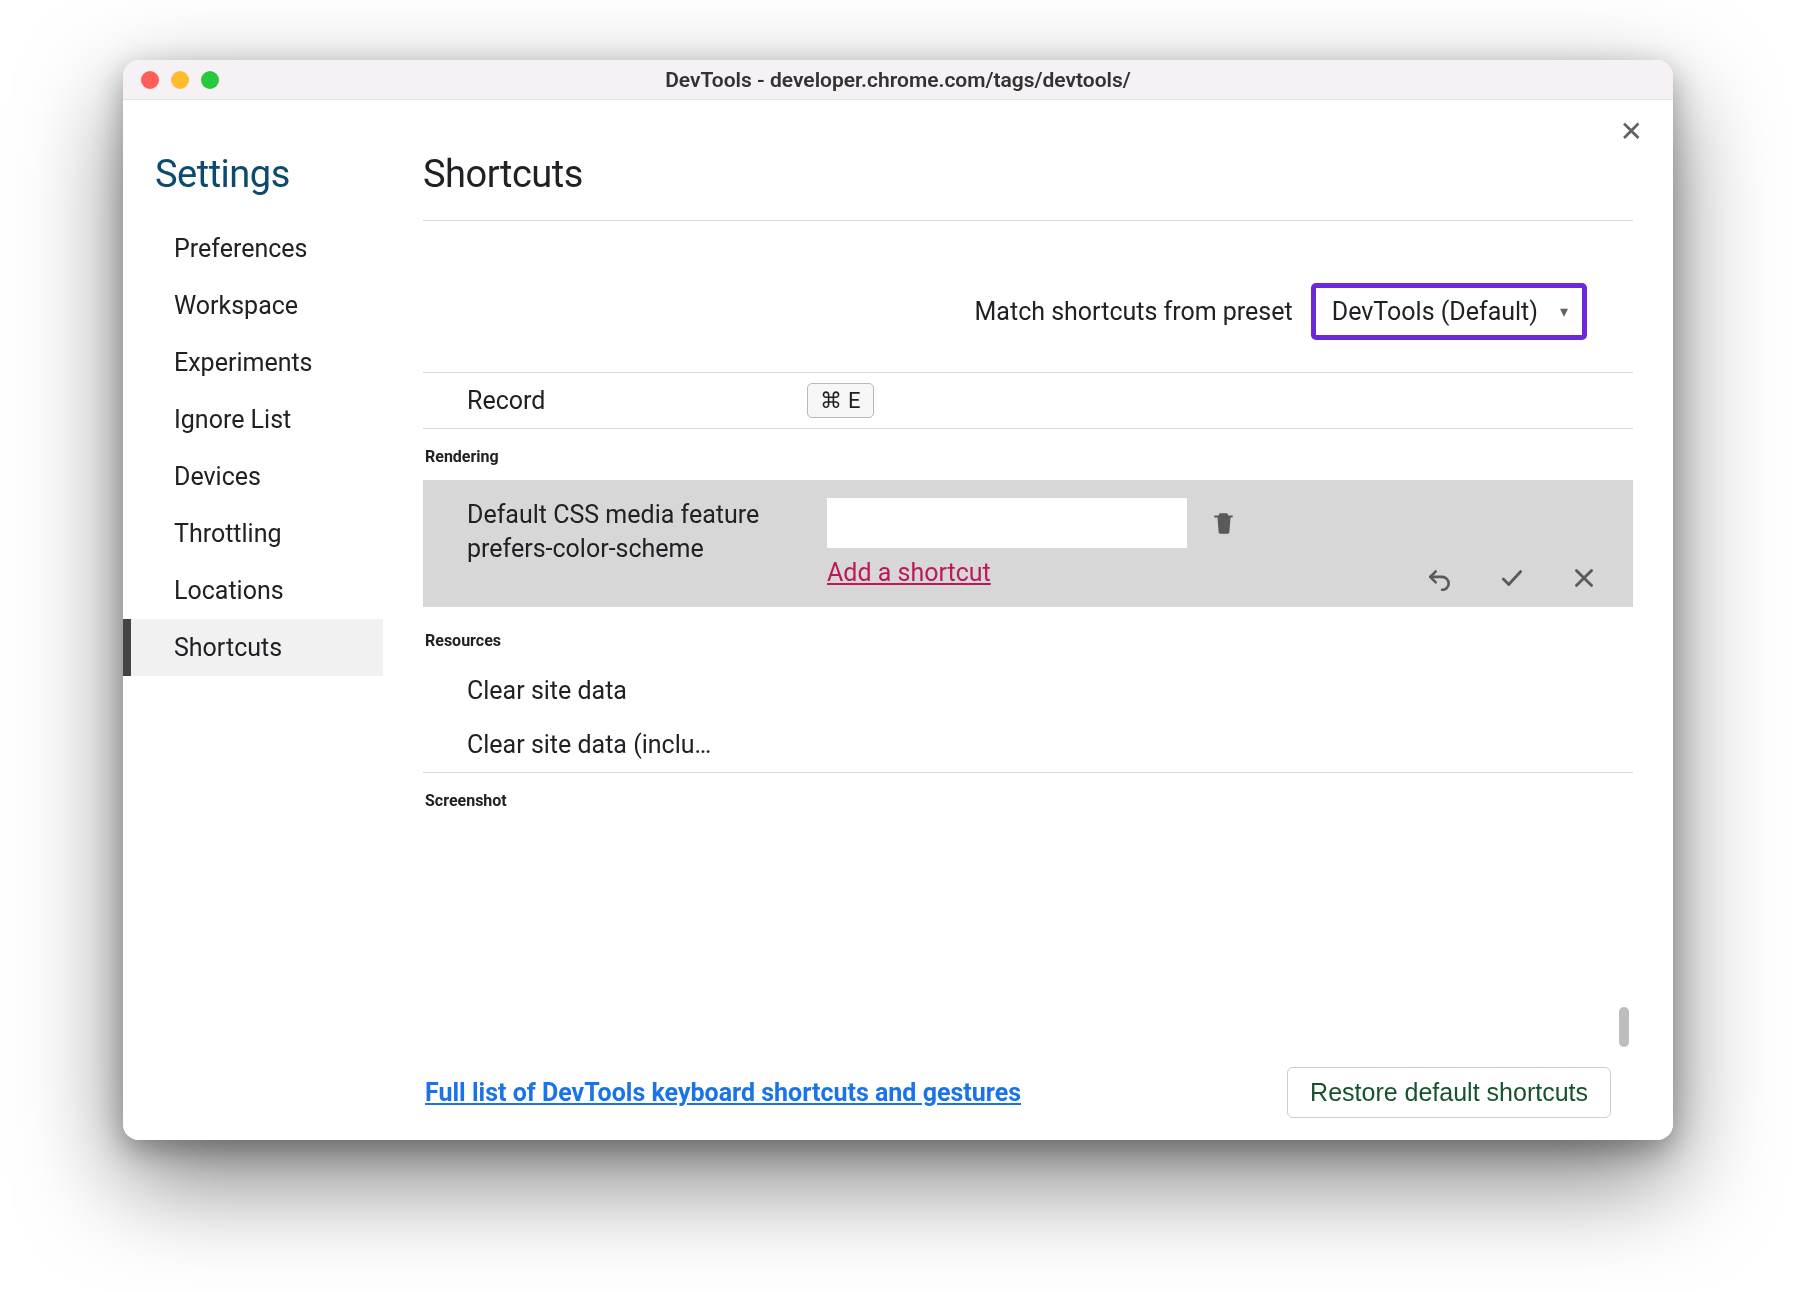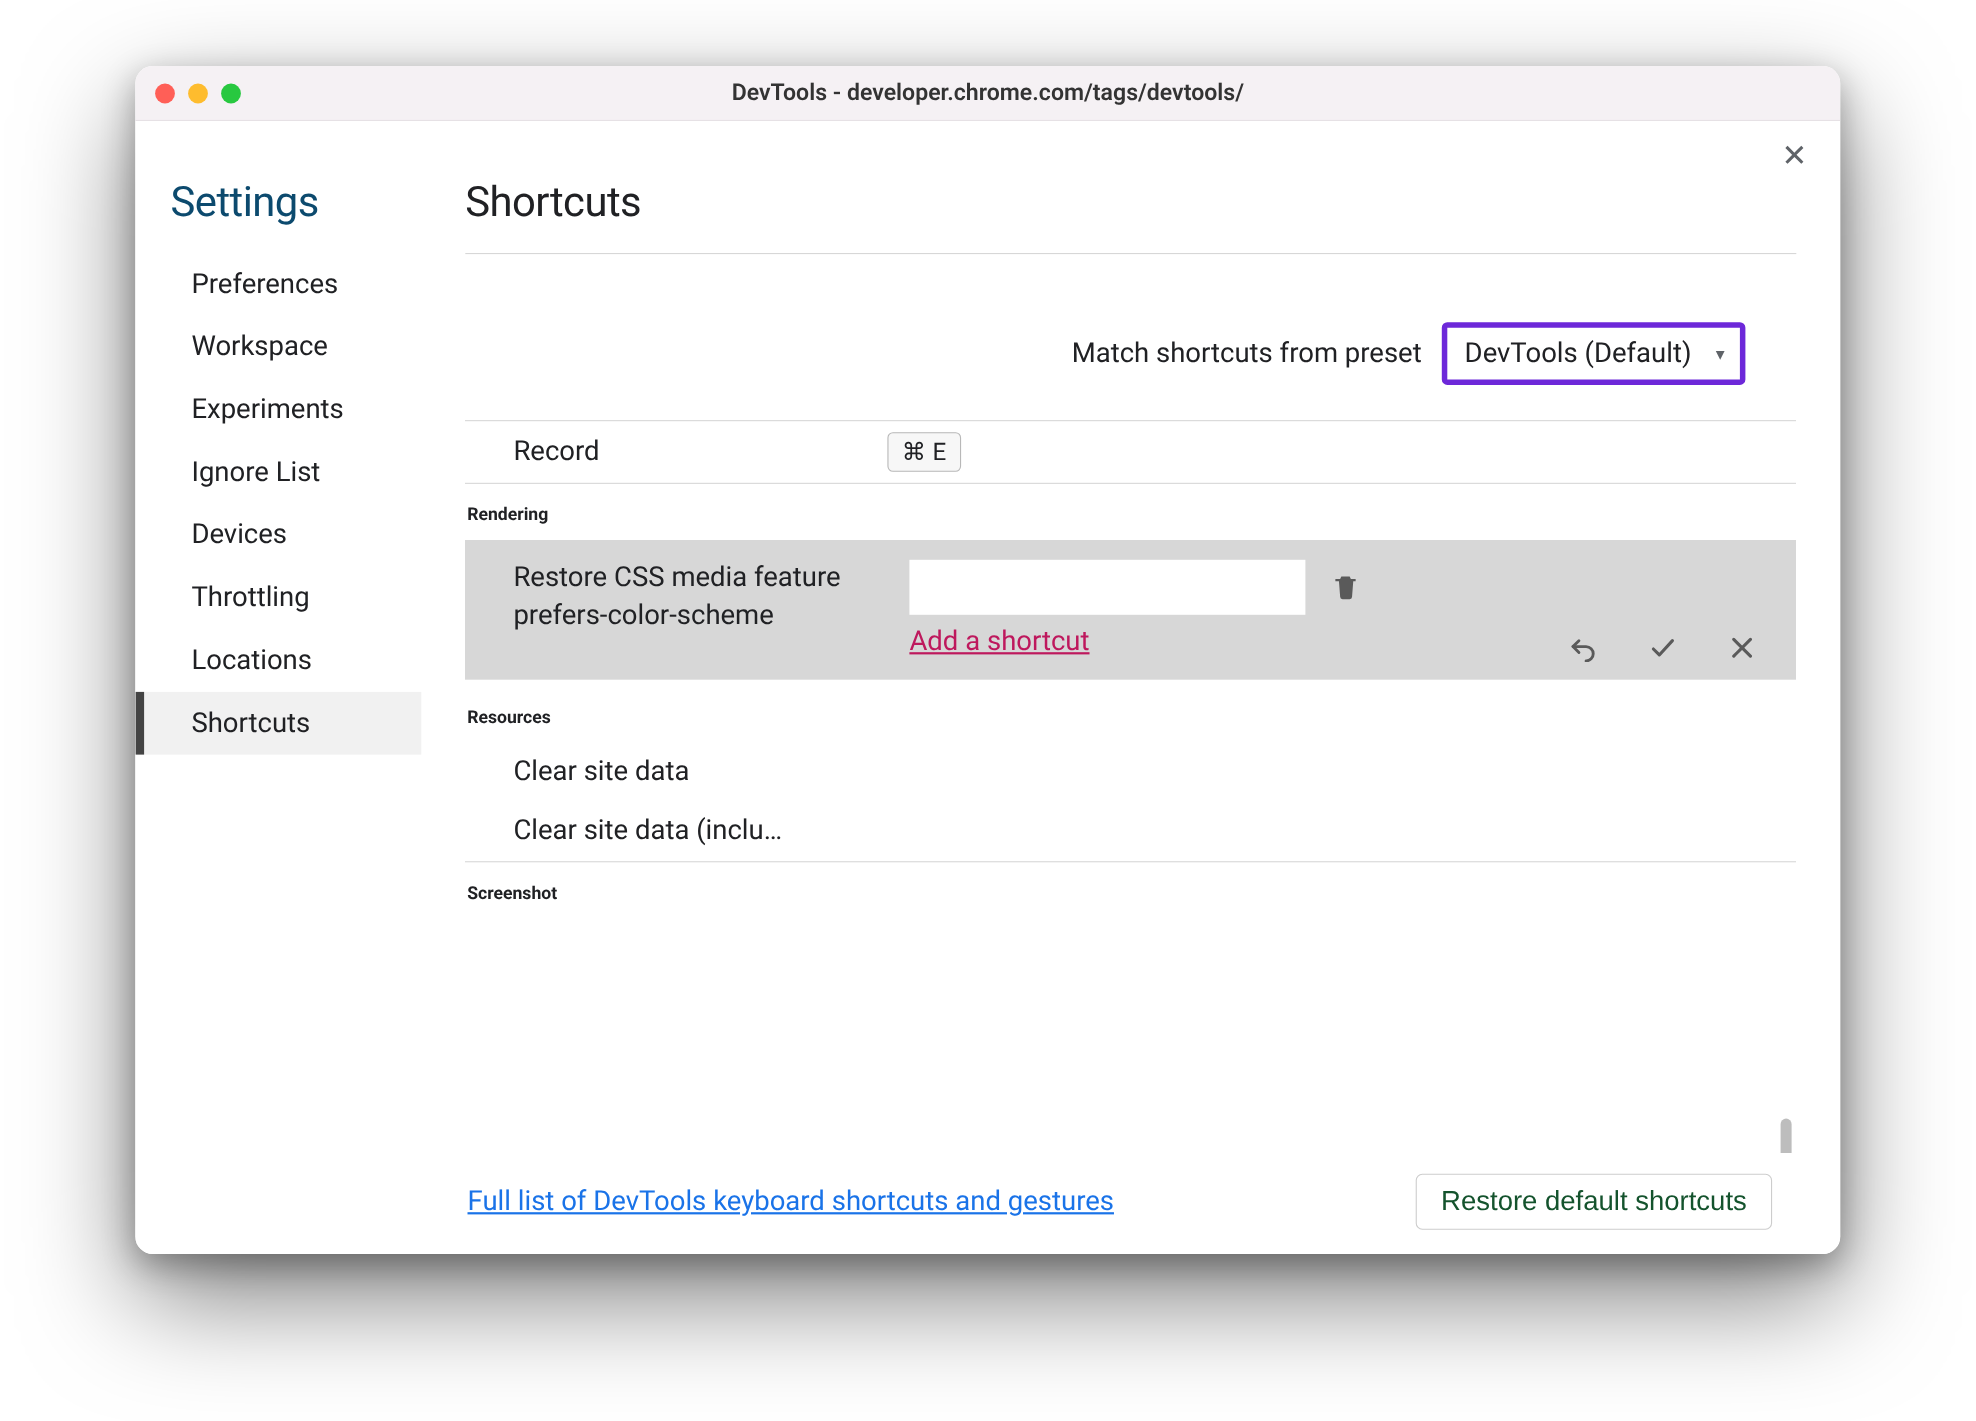--- a/index.html
+++ b/index.html
@@ -18,21 +18,21 @@
   height: 1080px;
   background: #fff;
   border-radius: 16px;
   box-shadow: 0 40px 100px rgba(0,0,0,0.5), 0 10px 30px rgba(0,0,0,0.3);
   overflow: hidden;
   display: flex;
   flex-direction: column;
   position: relative;
 }
 .titlebar {
-  height: 50px;
+  height: 40px;
   background: #f5f1f4;
   display: flex;
   align-items: center;
   padding: 4px 18px;
   position: relative;
   border-bottom: 1px solid #e6e1e5;
 }
 .traffic-lights { display: flex; gap: 12px; align-items: center; }
 .light { width: 18px; height: 18px; border-radius: 50%; }
 .light.red { background: #ff5f57; }
@@ -239,20 +239,21 @@
   padding: 18px 22px 22px 2px;
   border-top: 1px solid transparent;
   margin-top: auto;
 }
 .footer-link {
   color: #1a73e8;
   font-size: 25px;
   text-decoration: underline;
   cursor: pointer;
   flex: 1;
+  font-weight: bold;
 }
 .restore-btn {
   border: 1px solid #cdcdcd;
   border-radius: 6px;
   background: #fff;
   color: #14532d;
   font-size: 25px;
   padding: 10px 22px;
   cursor: pointer;
 }
@@ -316,21 +317,21 @@
               <span>E</span>
             </div>
           </div>
         </div>
 
         <div class="section" style="border-top:none">
           <div class="section-head">Rendering</div>
 
           <div class="editing-card">
             <div class="editing-top">
-              <div class="editing-label">Restore CSS media feature prefers-color-scheme</div>
+              <div class="editing-label">Default CSS media feature prefers-color-scheme</div>
               <div class="editing-right">
                 <div class="editing-input-row">
                   <input class="shortcut-input" value="" style="">
                   <span class="trash-icon">
                     <svg viewBox="0 0 24 24" fill="currentColor">
                         <path d="M6 7h12l-1 13a2 2 0 0 1-2 2H9a2 2 0 0 1-2-2L6 7zm3-4h6l1 2h4v2H3V5h4l1-2z"></path>
                       </svg>
                   </span>
                 </div>
                 <span class="add-link">Add a shortcut</span>

